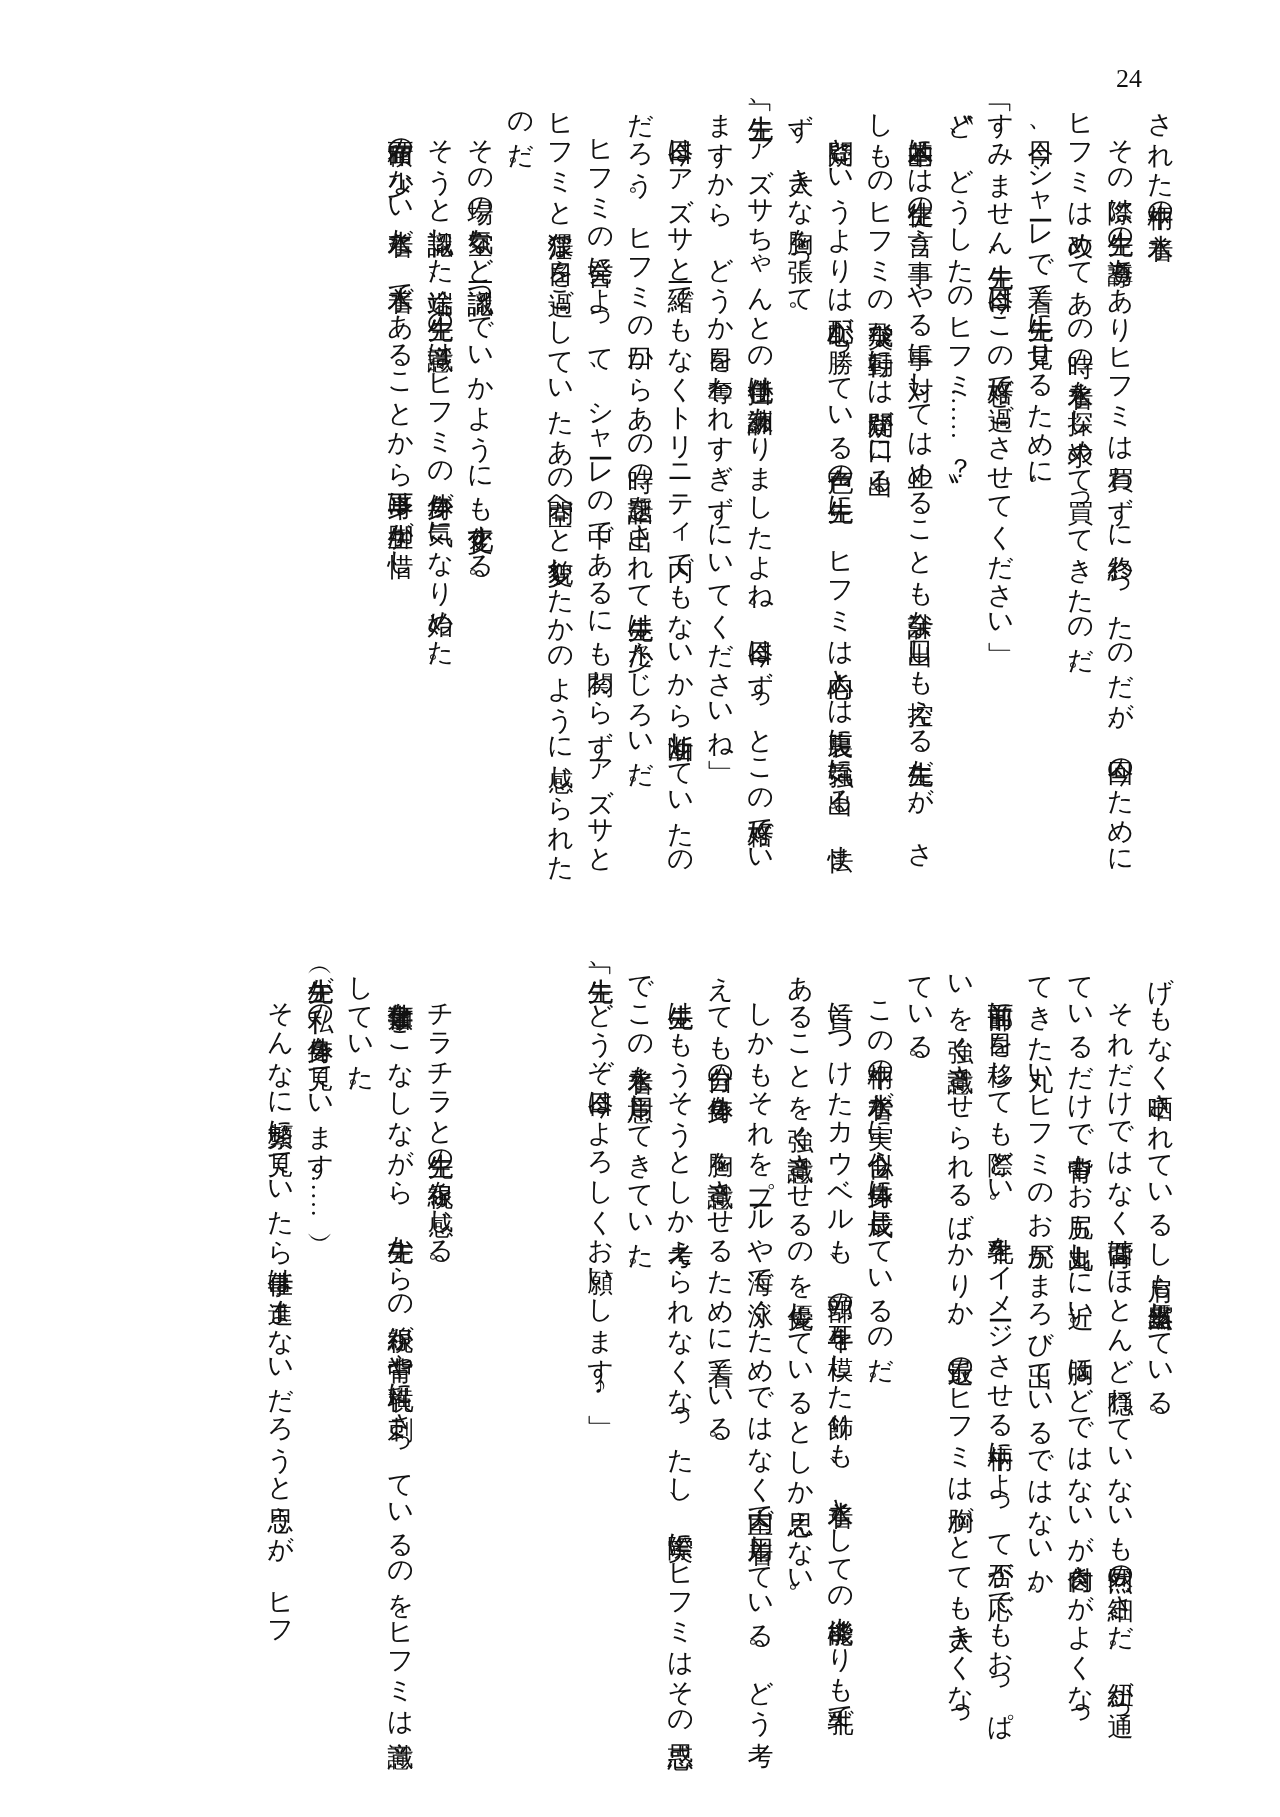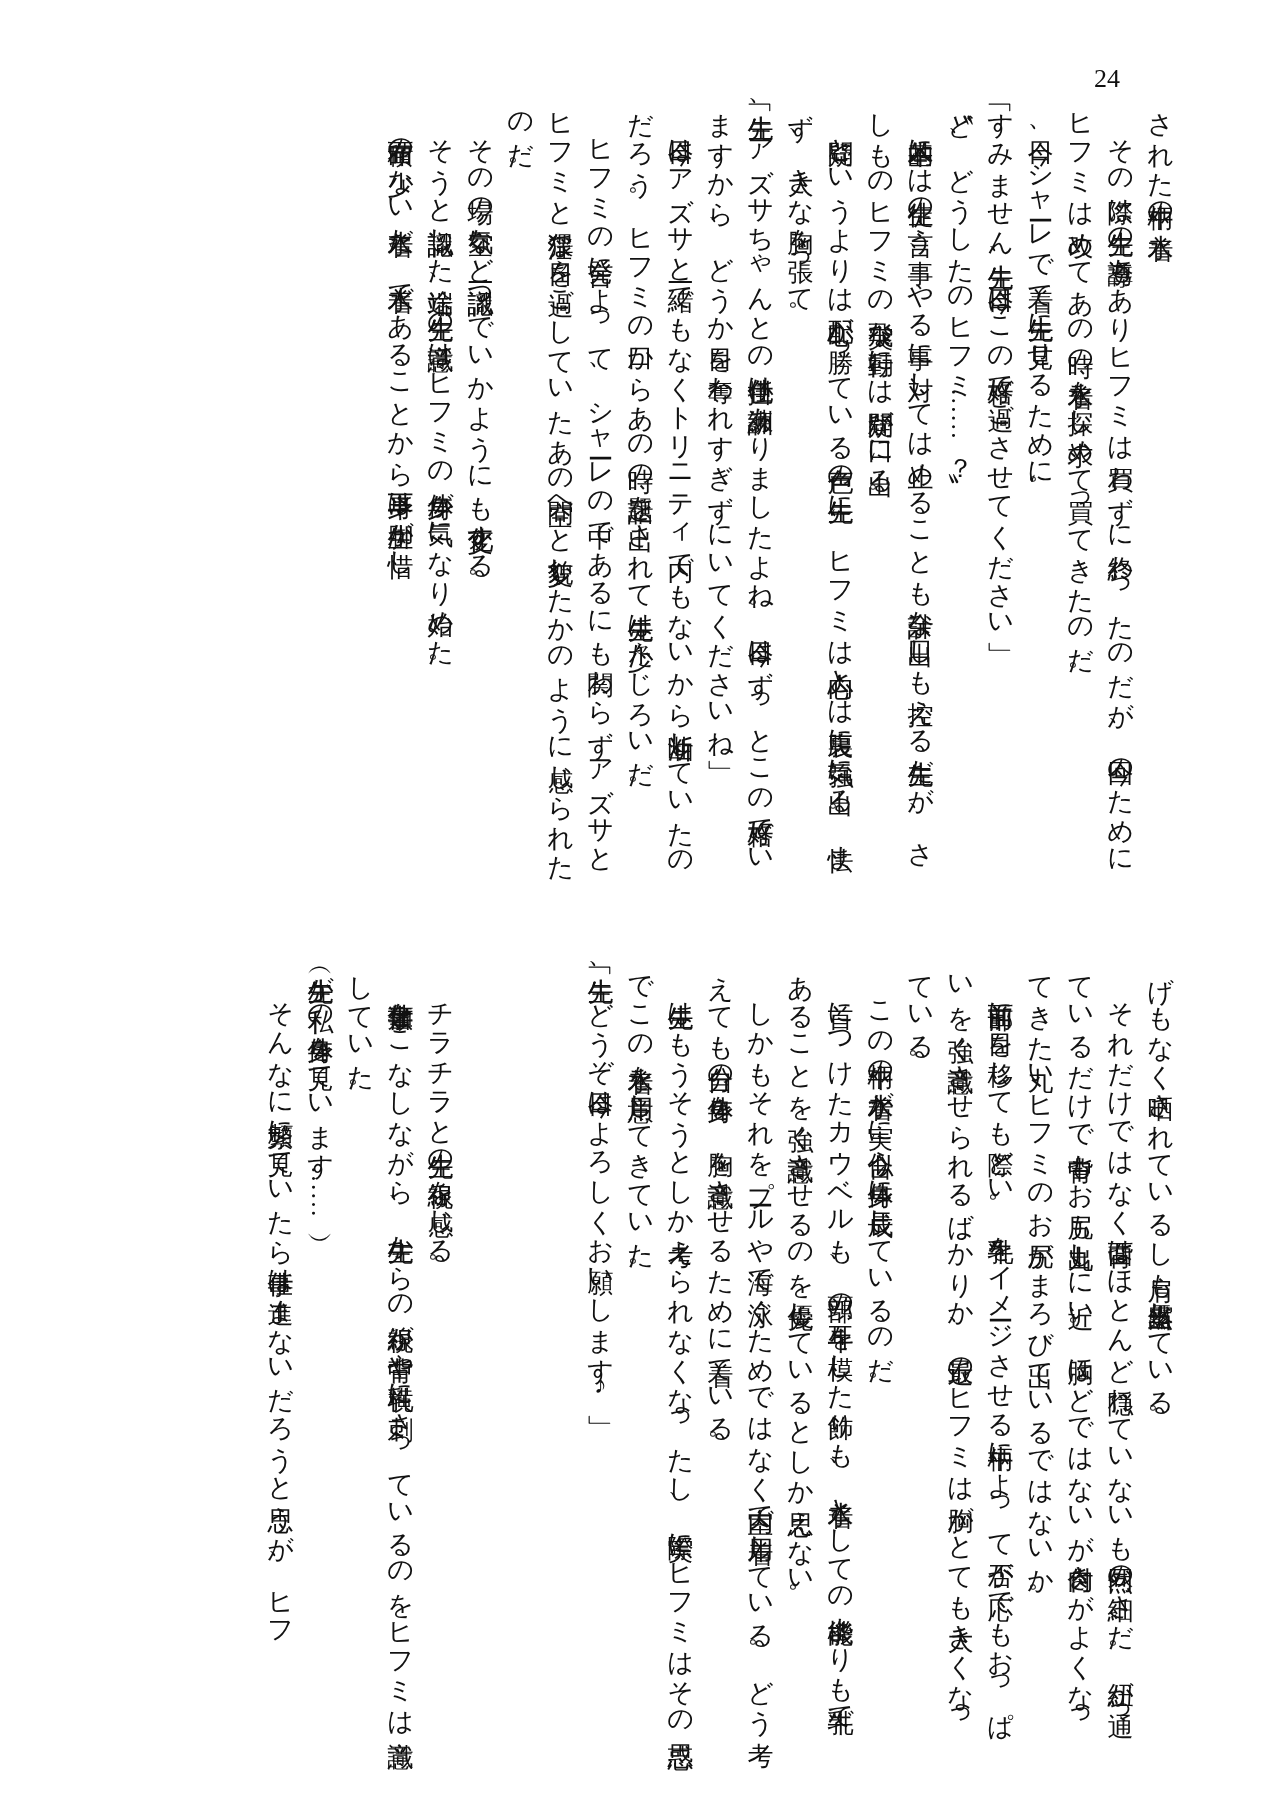--- a/index.html
+++ b/index.html
@@ -12,21 +12,21 @@
     position: relative;
     background: #ffffff;
     font-family: "Liberation Serif", "DejaVu Serif", serif;
     color: #111111;
   }
   .page-number {
     position: absolute;
     top: 66px;
     left: 1094px;
     width: 48px;
-    text-align: left;
+    text-align: right;
     font-size: 26px;
     line-height: 26px;
     writing-mode: horizontal-tb;
   }
   .band {
     position: absolute;
     right: 100px;
     width: 1000px;
     writing-mode: vertical-rl;
     text-orientation: mixed;

